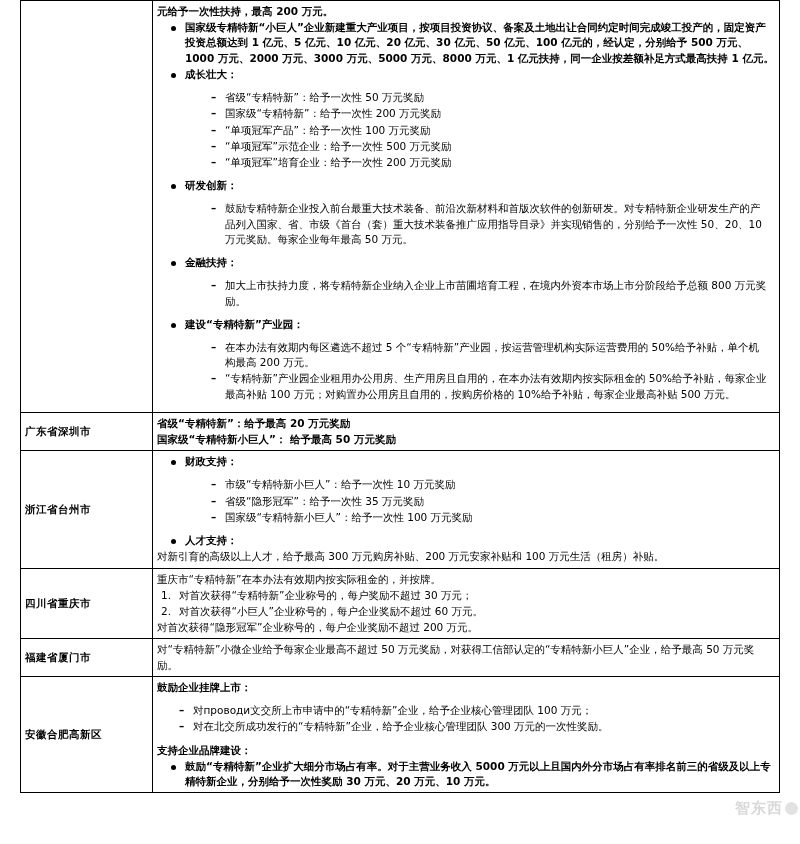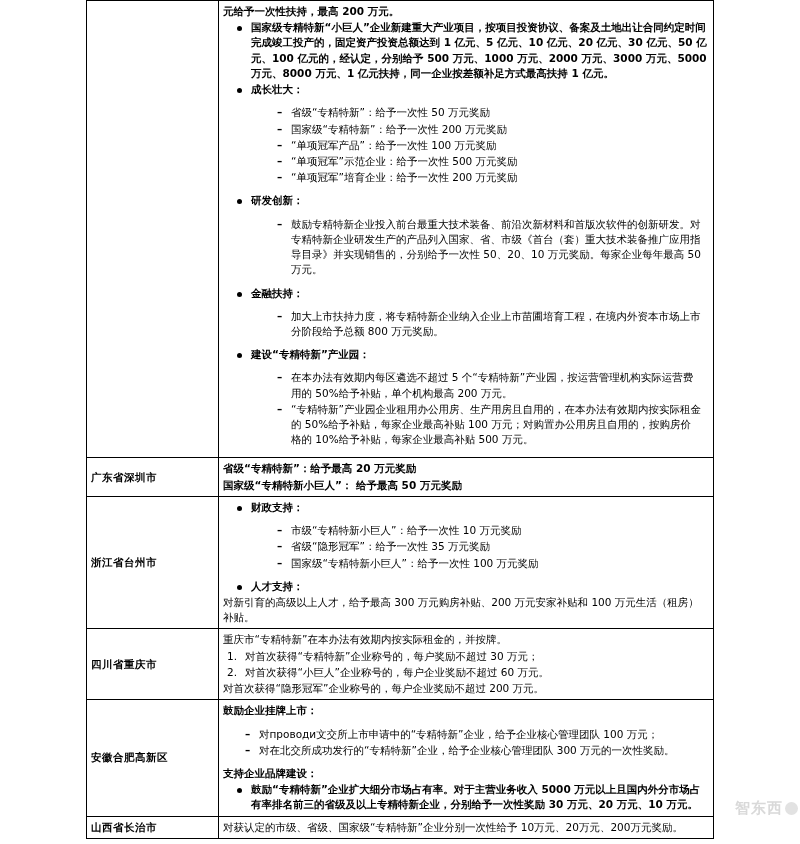--- a/index.html
+++ b/index.html
@@ -15,21 +15,21 @@
     position: relative;
     overflow: hidden;
   }
   .page {
     width: 800px;
     height: 844px;
     position: relative;
     box-sizing: border-box;
   }
   table.doc {
-    width: 628px;
+    width: 760px;
     margin: 0 auto;
     border-collapse: collapse;
     table-layout: fixed;
   }
   table.doc td {
     border: 1px solid #000;
     vertical-align: middle;
     padding: 2px 4px;
     font-size: 10.5px;
     line-height: 1.45;
@@ -212,44 +212,44 @@
         <td class="content">
           <div class="para">重庆市“专精特新”在本办法有效期内按实际租金的，并按牌。</div>
           <ol class="num">
             <li>对首次获得“专精特新”企业称号的，每户奖励不超过 30 万元；</li>
             <li>对首次获得“小巨人”企业称号的，每户企业奖励不超过 60 万元。</li>
           </ol>
           <div class="para">对首次获得“隐形冠军”企业称号的，每户企业奖励不超过 200 万元。</div>
         </td>
       </tr>
 
+      <tr>
+        <td class="region">福建省厦门市</td>
+        <td class="content">
+          <div class="para">对“专精特新”小微企业给予每家企业最高不超过 50 万元奖励，对获得工信部认定的“专精特新小巨人”企业，给予最高 50 万元奖励。</div>
+        </td>
+      </tr>
 
       <tr>
         <td class="region">安徽合肥高新区</td>
         <td class="content">
           <div class="para b">鼓励企业挂牌上市：</div>
           <ul class="lvl2" style="padding-left:14px">
             <li>对проводи文交所上市申请中的“专精特新”企业，给予企业核心管理团队 100 万元；</li>
             <li>对在北交所成功发行的“专精特新”企业，给予企业核心管理团队 300 万元的一次性奖励。</li>
           </ul>
           <div class="para b">支持企业品牌建设：</div>
           <ul class="lvl1">
             <li>
               <span>鼓励“专精特新”企业扩大细分市场占有率。对于主营业务收入 5000 万元以上且国内外分市场占有率排名前三的省级及以上专精特新企业，分别给予一次性奖励 30 万元、20 万元、10 万元。</span>
             </li>
           </ul>
         </td>
       </tr>
 
-      <tr>
-        <td class="region">山西省长治市</td>
-        <td class="content">
-          <div class="para">对获认定的市级、省级、国家级“专精特新”企业分别一次性给予 10万元、20万元、200万元奖励。</div>
-        </td>
-      </tr>
 
     </tbody>
   </table>
 
   <div class="watermark">
     <span>智东西</span><span class="wm-dot"></span>
   </div>
 
 </div>
 

